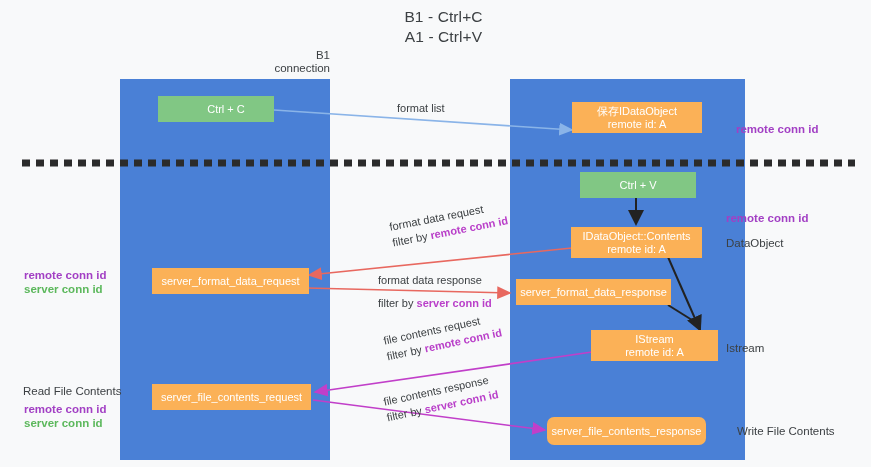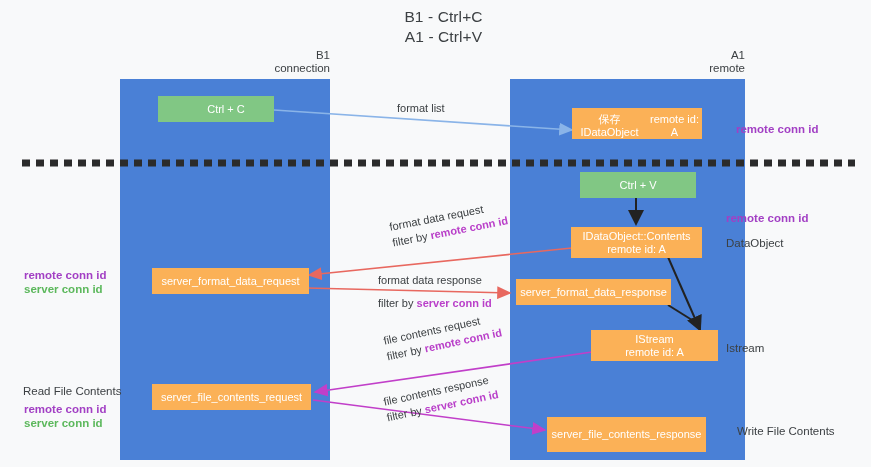--- a/index.html
+++ b/index.html
@@ -99,24 +99,20 @@
 
   <div class="abs title">
     <div>B1 - Ctrl+C</div>
     <div>A1 - Ctrl+V</div>
   </div>
 
   <div class="abs col-head" style="left:120px; top:49px; width:210px;">
     <div>B1</div>
     <div>connection</div>
   </div>
-  <div class="abs col-head" style="left:510px; top:49px; width:235px;">
-    <div>A1</div>
-    <div>remote</div>
-  </div>
 
   <div class="abs lane" style="left:120px; top:79px; width:210px; height:381px;"></div>
   <div class="abs lane" style="left:510px; top:79px; width:235px; height:381px;"></div>
 
   <svg class="overlay">
     <defs>
       <marker id="ah-blue" markerWidth="9" markerHeight="8" refX="8" refY="4" orient="auto">
         <path d="M0,0 L9,4 L0,8 z" fill="#8ab4e8"></path>
       </marker>
       <marker id="ah-red" markerWidth="9" markerHeight="8" refX="8" refY="4" orient="auto">
@@ -146,21 +142,21 @@
 
     <line x1="313" y1="400" x2="545" y2="430" stroke="#c13fc9" stroke-width="1.6" marker-end="url(#ah-mag)"></line>
 
     <line x1="668" y1="305" x2="700" y2="325" stroke="#222222" stroke-width="2"></line>
   </svg>
 
   <div class="abs box green" style="left:158px; top:96px; width:116px; height:26px;padding-left:20px;">
     <span>Ctrl + C</span>
   </div>
 
-  <div class="abs box orange" style="left:572px; top:108px; width:130px; height:31px; align-items:flex-end;">
+  <div class="abs box orange" style="left:572px; top:102px; width:130px; height:31px; flex-direction:column;">
     <span>保存IDataObject</span>
     <span>remote id: A</span>
   </div>
 
   <div class="abs box green" style="left:580px; top:172px; width:116px; height:26px;text-align:right;">
     <span>Ctrl + V</span>
   </div>
 
   <div class="abs box orange" style="left:571px; top:227px; width:131px; height:31px; flex-direction:column;">
     <span>IDataObject::Contents</span>
@@ -177,21 +173,21 @@
 
   <div class="abs box orange" style="left:591px; top:330px; width:127px; height:31px; flex-direction:column;">
     <span>IStream</span>
     <span>remote id: A</span>
   </div>
 
   <div class="abs box orange" style="left:152px; top:384px; width:159px; height:26px;">
     <span>server_file_contents_request</span>
   </div>
 
-  <div class="abs box orange" style="left:547px; top:417px; width:159px; height:35px;">
+  <div class="abs box orange" style="left:547px; top:417px; width:159px; height:28px;border-radius:7px;">
     <span>server_file_contents_response</span>
   </div>
 
   <div class="abs elabel" style="left:397px; top:100px;">
     <span>format list</span>
   </div>
 
   <div class="abs rot-11" style="left:388px; top:219px;">
     <div class="elabel">format data request</div>
     <div class="elabel"><span>filter by </span><span class="hl">remote conn id</span></div>

